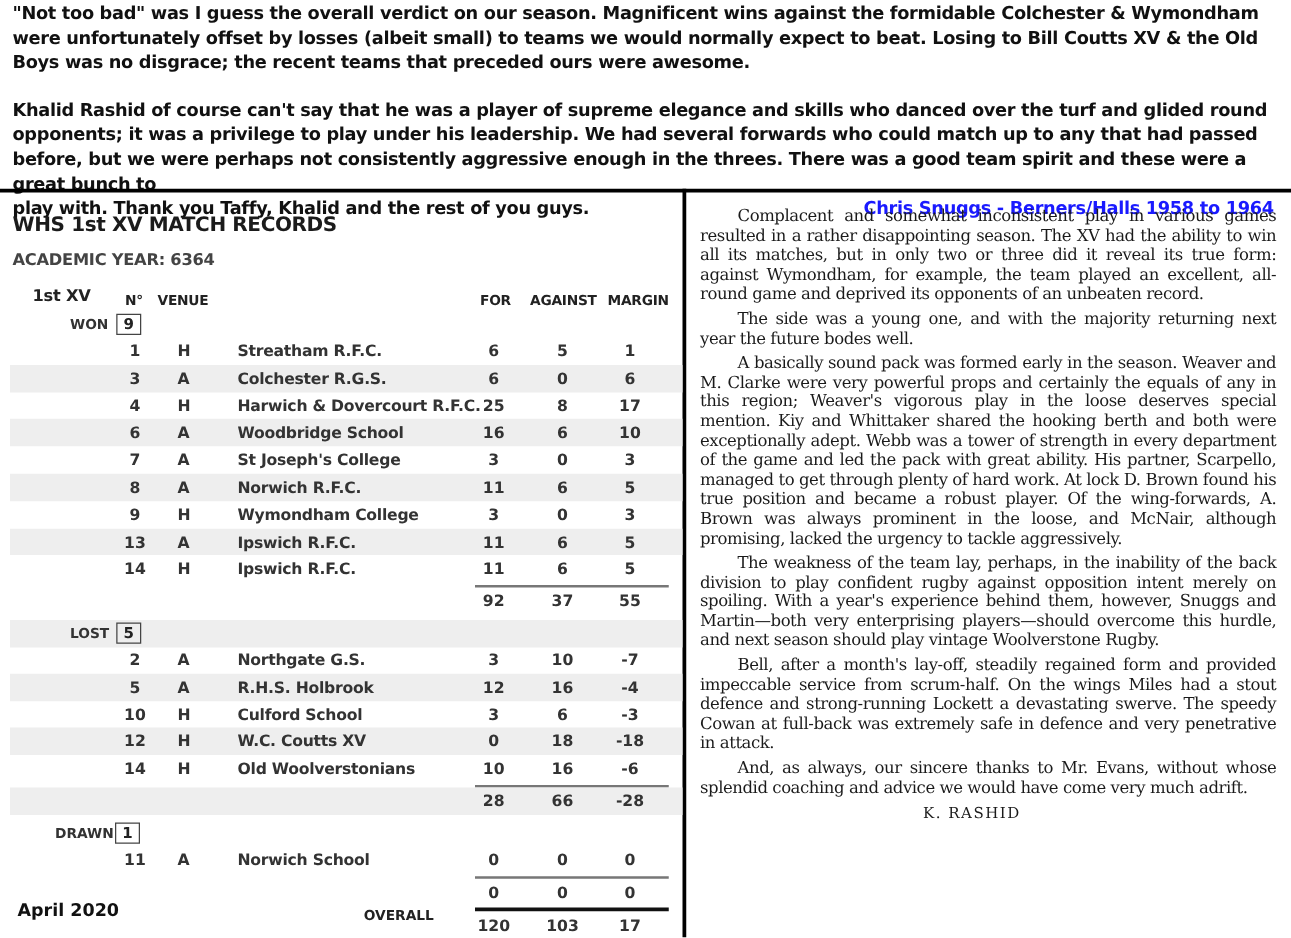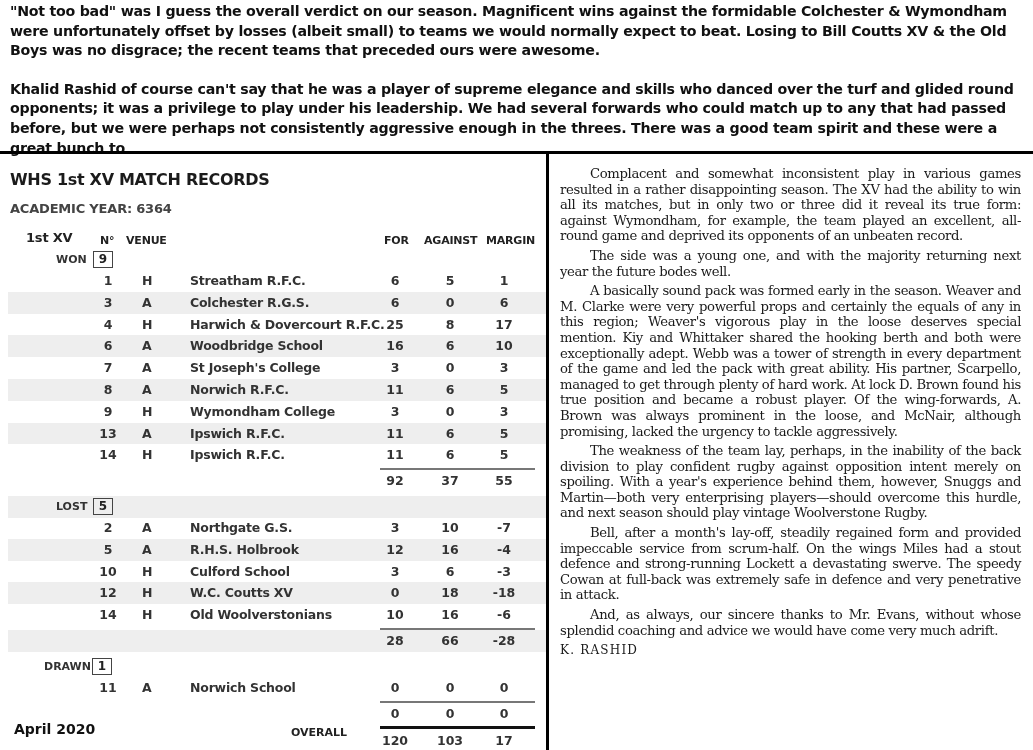--- a/index.html
+++ b/index.html
@@ -44,29 +44,33 @@
 
   .rule { position: absolute; left: 380px; width: 155px; height: 2px; background: #777; }
   .rule.dark { height: 3px; background: #111; }
 
   .overall-label { position: absolute; left: 291px; top: 572px; font-size: 11px; color: #222; }
   .april { position: absolute; left: 14px; top: 567px; font-size: 14px; color: #111; }
 
   
   #article { position: absolute; left: 560px; top: 166px; width: 461px; font-family: "DejaVu Serif", "Liberation Serif", serif; font-size: 13.2px; line-height: 15.6px; color: #1a1a1a; letter-spacing: -0.35px; text-align: justify; }
   #article p { text-indent: 30px; margin-bottom: 4px; }
-  #article .signoff { text-align: left; margin-top: 5px; margin-right: 26px; font-size: 12px; letter-spacing: 1.2px; text-indent: 0; }
+  #article .signoff { text-align: center; margin-top: 5px; margin-right: 26px; font-size: 12px; letter-spacing: 1.2px; text-indent: 0; }
 </style>
 </head>
 <body>
 
 <div id="intro">
   <p>"Not too bad" was I guess the overall verdict on our season. Magnificent wins against the formidable Colchester &amp; Wymondham were unfortunately offset by losses (albeit small) to teams we would normally expect to beat. Losing to Bill Coutts XV &amp; the Old Boys was no disgrace; the recent teams that preceded ours were awesome.</p>
   <p>
     <span>Khalid Rashid of course can't say that he was a player of supreme elegance and skills who danced over the turf and glided round opponents; it was a privilege to play under his leadership. We had several forwards who could match up to any that had passed before, but we were perhaps not consistently aggressive enough in the threes. There was a good team spirit and these were a great bunch to</span>
+    <span class="last-line">
+      <span>play with. Thank you Taffy, Khalid and the rest of you guys.</span>
+      <span class="sig">Chris Snuggs - Berners/Halls 1958 to 1964</span>
+    </span>
   </p>
 </div>
 
 <div class="hline-top"></div>
 <div class="vdivider"></div>
 
 <div id="records">
   <div class="title">WHS 1st XV MATCH RECORDS</div>
   <div class="year">ACADEMIC YEAR: 6364</div>
 

